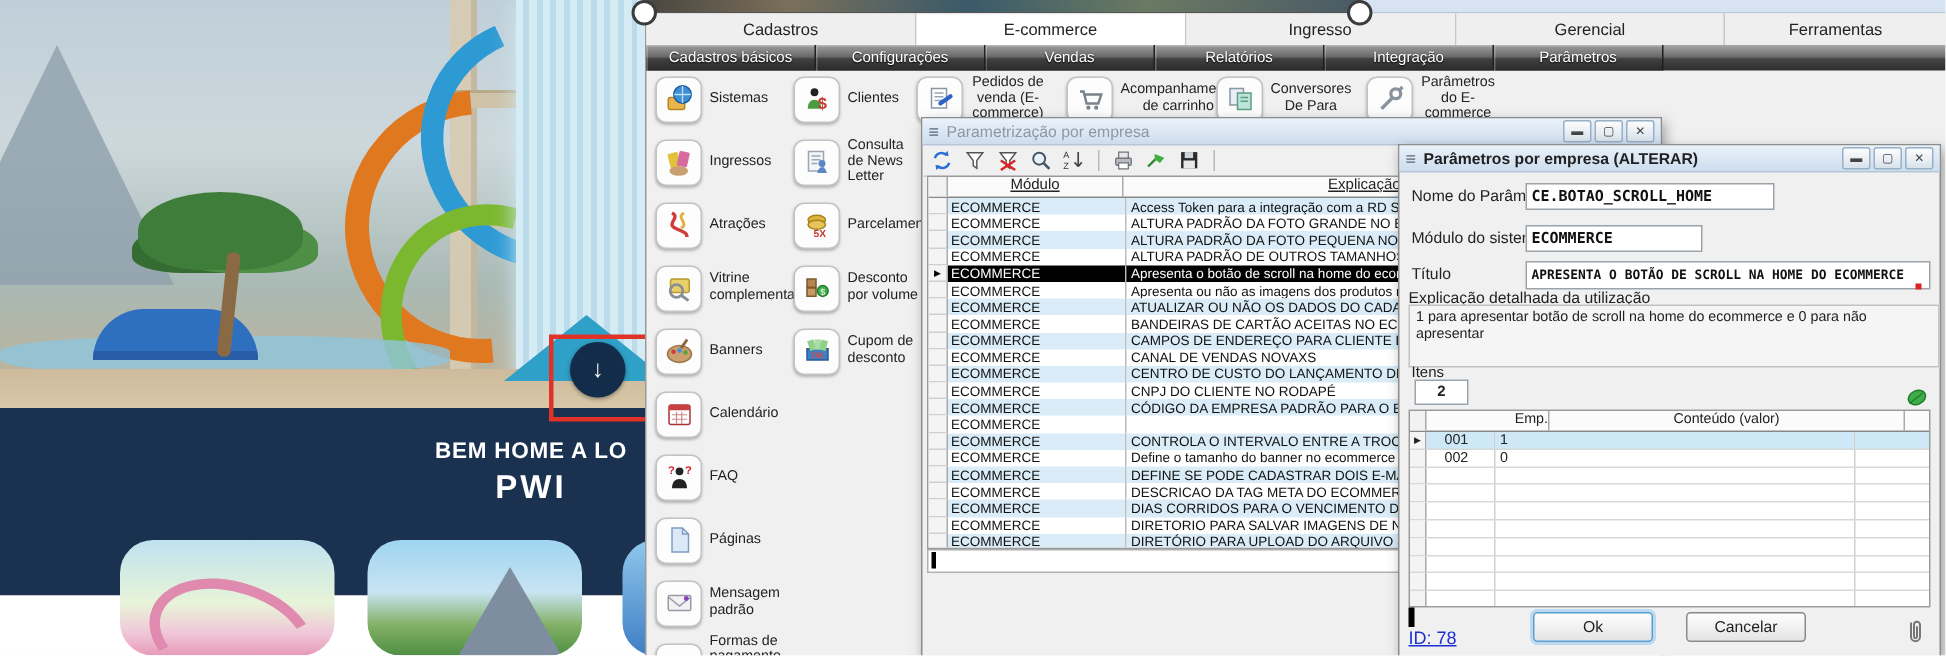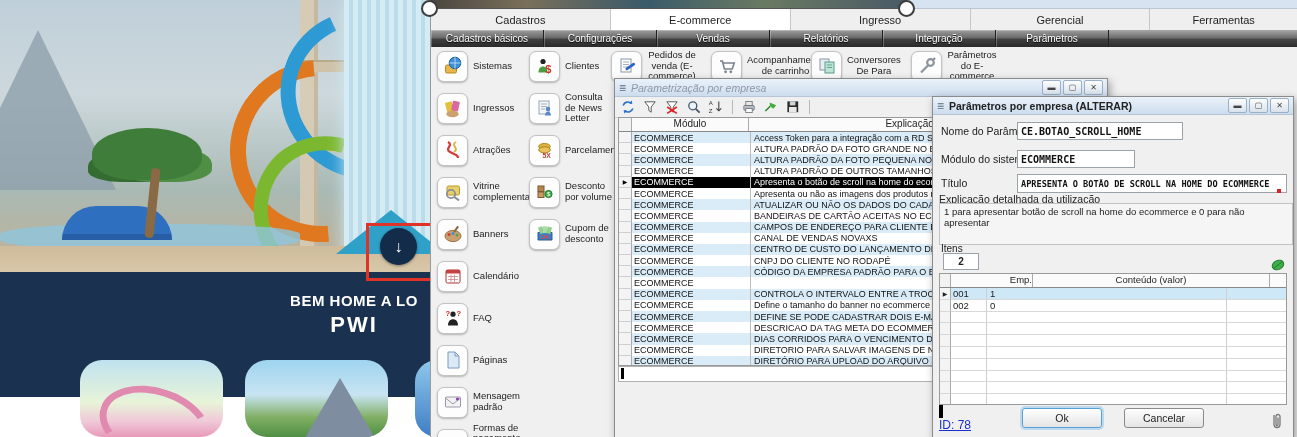--- a/index.html
+++ b/index.html
@@ -71,34 +71,34 @@
   .licon{flex:0 0 29px;width:29px;height:29px;background:#fdfdfd;border:1px solid #c3c3c3;border-radius:7px;
       box-shadow:0 1px 2px rgba(0,0,0,.25);display:flex;align-items:center;justify-content:center;}
   .llabel{font-size:9.5px;line-height:1.12;color:#222;}
 
   
   .win{position:absolute;background:#f0f0f0;border:1px solid #8c8c8c;box-shadow:2px 3px 8px rgba(0,0,0,.35);}
   .titlebar{height:17px;background:linear-gradient(#eaf2fa,#cdddee);display:flex;align-items:center;
       padding:0 4px;border-bottom:1px solid #b6c6d8;}
   .hamb{font-size:12px;color:#5a6a7a;margin-right:5px;cursor:pointer;line-height:1;}
   .wtitle{font-size:10.5px;}
-  .w1title{color:#8f97a6;font-style:italic;}
+  .w1title{color:#8f97a6;}
   .w2title{color:#222;font-weight:bold;}
   .wctrls{margin-left:auto;display:flex;gap:2px;}
   .wbtn{width:17px;height:13px;border:1px solid #9ab0c6;border-radius:2px;background:linear-gradient(#fdfdfd,#d8e2ec);
       display:flex;align-items:center;justify-content:center;font-size:8px;color:#444;cursor:pointer;line-height:1;}
 
   
   .win1{left:614px;top:78px;width:492px;height:359px;z-index:6;}
   .toolbar{height:20px;display:flex;align-items:center;gap:6px;padding:0 5px;border-bottom:1px solid #d0d0d0;}
   .tbtn{width:16px;height:16px;display:flex;align-items:center;justify-content:center;cursor:pointer;}
   .tsep{width:1px;height:14px;background:#b8b8b8;margin:0 2px;}
   .registros{margin-left:auto;font-size:10px;color:#1a2fd0;text-decoration:underline;cursor:pointer;padding-right:6px;}
   .grid1{position:absolute;left:3px;top:38px;right:3px;height:247px;border:1px solid #9a9a9a;background:#fff;overflow:hidden;}
-  .g1head{display:flex;height:13px;background:#fbfbfb;border-bottom:1px solid #888;font-size:10px;color:#222;}
+  .g1head{display:flex;height:13px;background:#fbfbfb;border-bottom:1px solid #888;font-size:10px;color:#222;text-decoration:underline;}
   .g1head .gut{width:12px;border-right:1px solid #aaa;background:#f2f2f2;}
   .g1head .hmod{width:116px;text-align:center;border-right:1px solid #aaa;}
   .g1head .hexp{flex:1;text-align:center;}
   .trow{display:flex;height:11.2px;font-size:9px;color:#111;align-items:center;}
   .trow .gut{width:12px;align-self:stretch;border-right:1px solid #aaa;border-bottom:1px solid #cfcfcf;background:#f4f4f4;
        display:flex;align-items:center;justify-content:center;font-size:6px;color:#000;}
   .trow .cmod{width:116px;padding-left:2px;border-right:1px solid #bcbcbc;white-space:nowrap;overflow:hidden;align-self:stretch;display:flex;align-items:center;}
   .trow .cexp{flex:1;padding-left:3px;white-space:nowrap;overflow:hidden;align-self:stretch;display:flex;align-items:center;}
   .trow.alt .cmod,.trow.alt .cexp{background:#d9ecf8;}
   .trow.sel .cmod,.trow.sel .cexp{background:#000;color:#fff;}
@@ -121,21 +121,21 @@
   .leafbtn{position:absolute;right:10px;top:140px;width:16px;height:14px;cursor:pointer;}
   .grid2{position:absolute;left:6px;top:158px;width:346px;height:130px;border:1px solid #9a9a9a;background:#fff;overflow:hidden;}
   .g2head{display:flex;height:13px;border-bottom:1px solid #888;background:#fbfbfb;font-size:9.5px;}
   .g2head .gut{width:10px;border-right:1px solid #aaa;background:#f2f2f2;}
   .g2head .hemp{width:33px;text-align:right;border-right:1px solid #aaa;margin-left:48px;}
   .g2head .hval{width:236px;text-align:center;border-right:1px solid #aaa;}
   .g2head .hx{flex:1;}
   .g2row{display:flex;height:11.8px;font-size:9.5px;}
   .g2row div{border-bottom:1px solid #d8d8d8;align-self:stretch;display:flex;align-items:center;}
   .g2row .gut{width:10px;border-right:1px solid #aaa;background:#f4f4f4;justify-content:center;font-size:6px;}
-  .g2row .cemp{width:33px;padding-left:2px;border-right:1px solid #cfcfcf;}
+  .g2row .cemp{width:33px;padding-left:12px;border-right:1px solid #cfcfcf;}
   .g2row .cval{width:236px;padding-left:3px;border-right:1px solid #cfcfcf;}
   .g2row .cx{flex:1;}
   .g2row.sel .cemp,.g2row.sel .cval,.g2row.sel .cx{background:#cfe8f8;}
   .caret2{position:absolute;left:6px;top:290px;width:4px;height:13px;background:#000;}
   .btnrow{position:absolute;left:0;top:293px;width:100%;display:flex;justify-content:center;gap:22px;}
   .pbtn{width:78px;height:18px;font-size:10.5px;background:linear-gradient(#fefefe,#e4e4e4);
        border:1px solid #8a8a8a;border-radius:3px;display:flex;align-items:center;justify-content:center;cursor:pointer;}
   .pbtn.focus{border-color:#5a9fd4;box-shadow:0 0 0 2px #bcd9ef;}
   .u1::first-letter{text-decoration:underline;}
   .idlink{position:absolute;left:6px;top:303px;font-size:12px;color:#1a2fd0;text-decoration:underline;cursor:pointer;}

